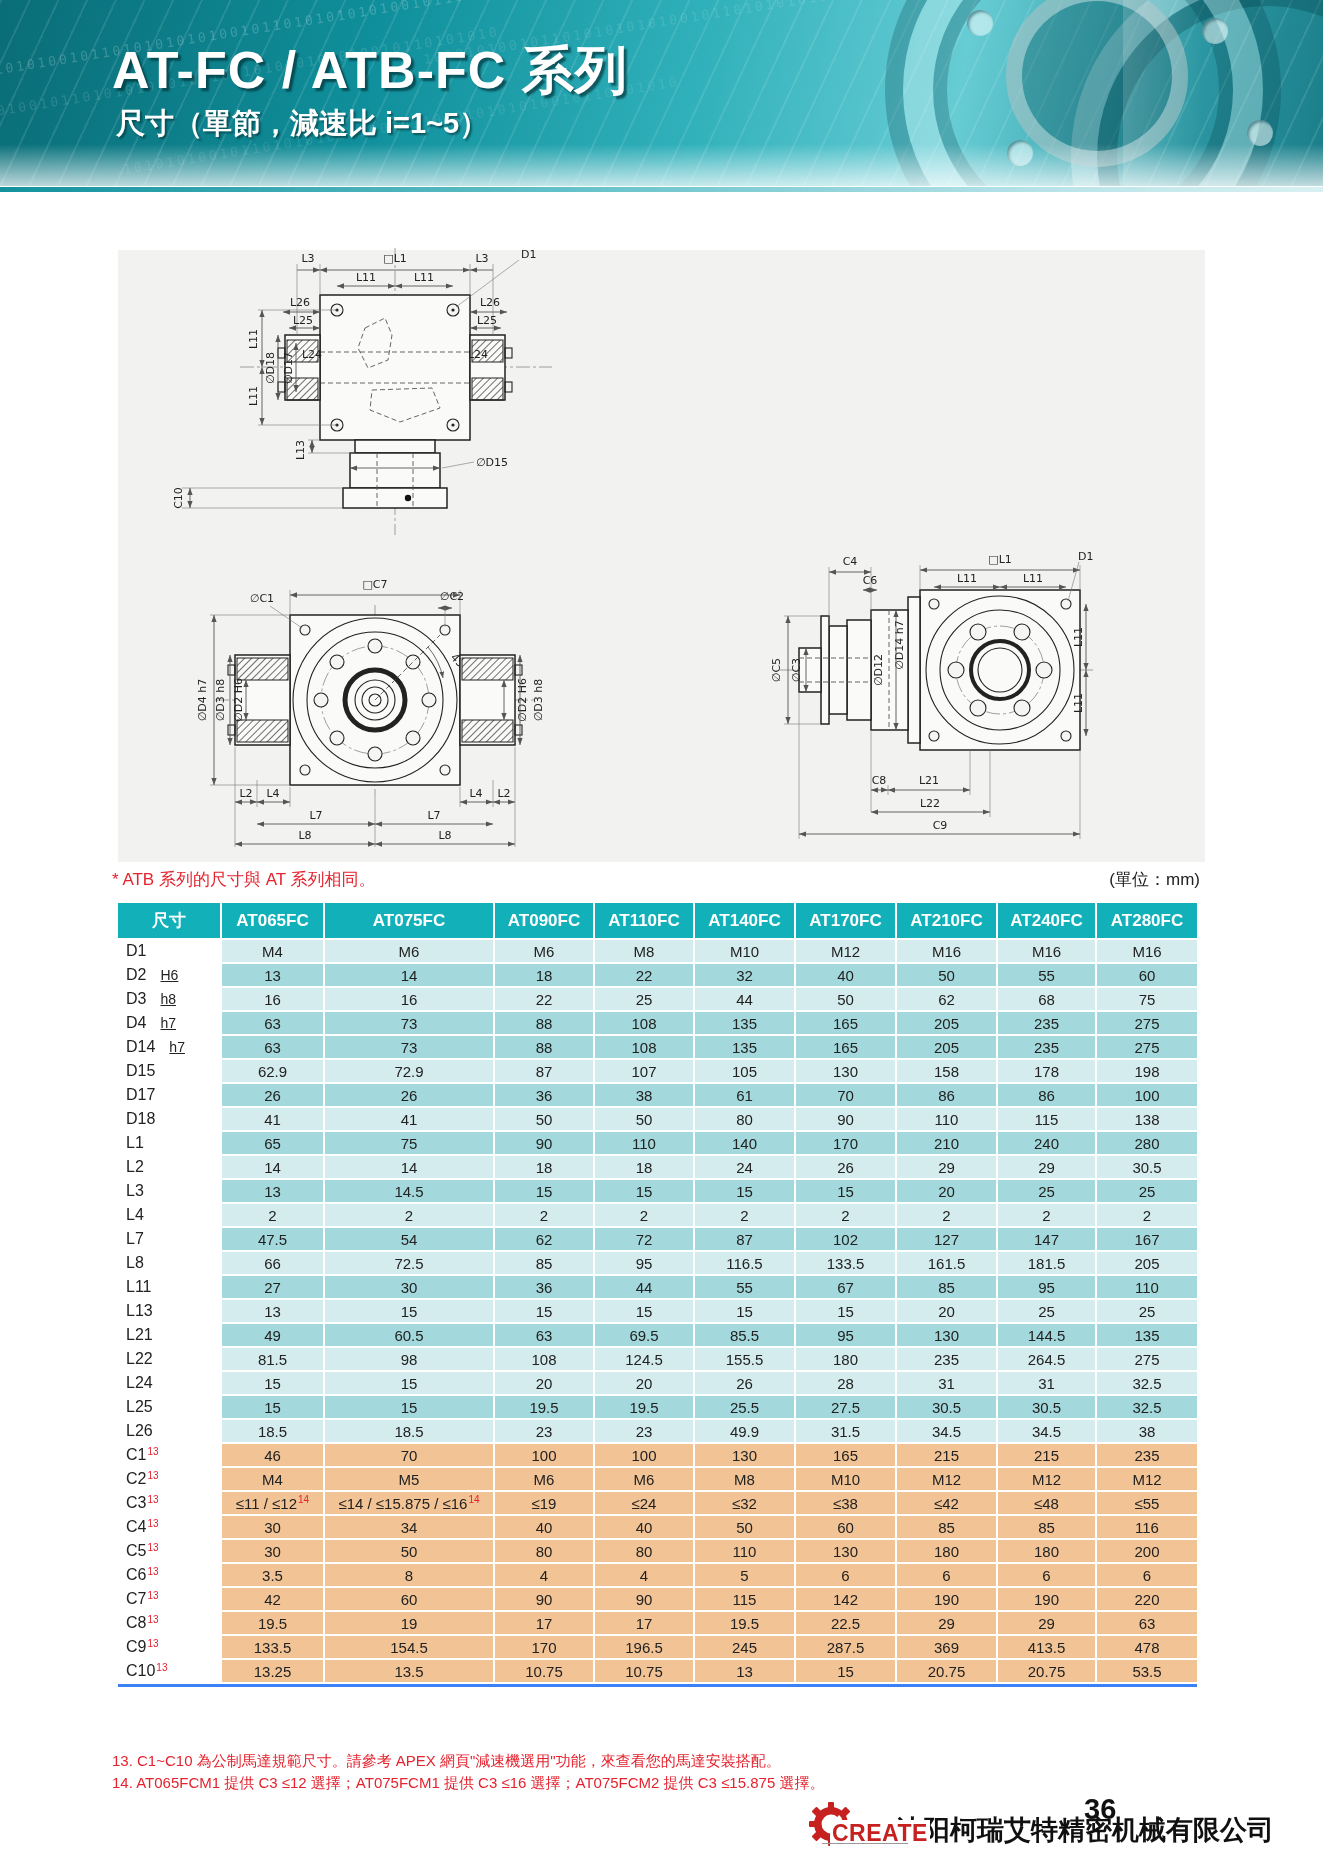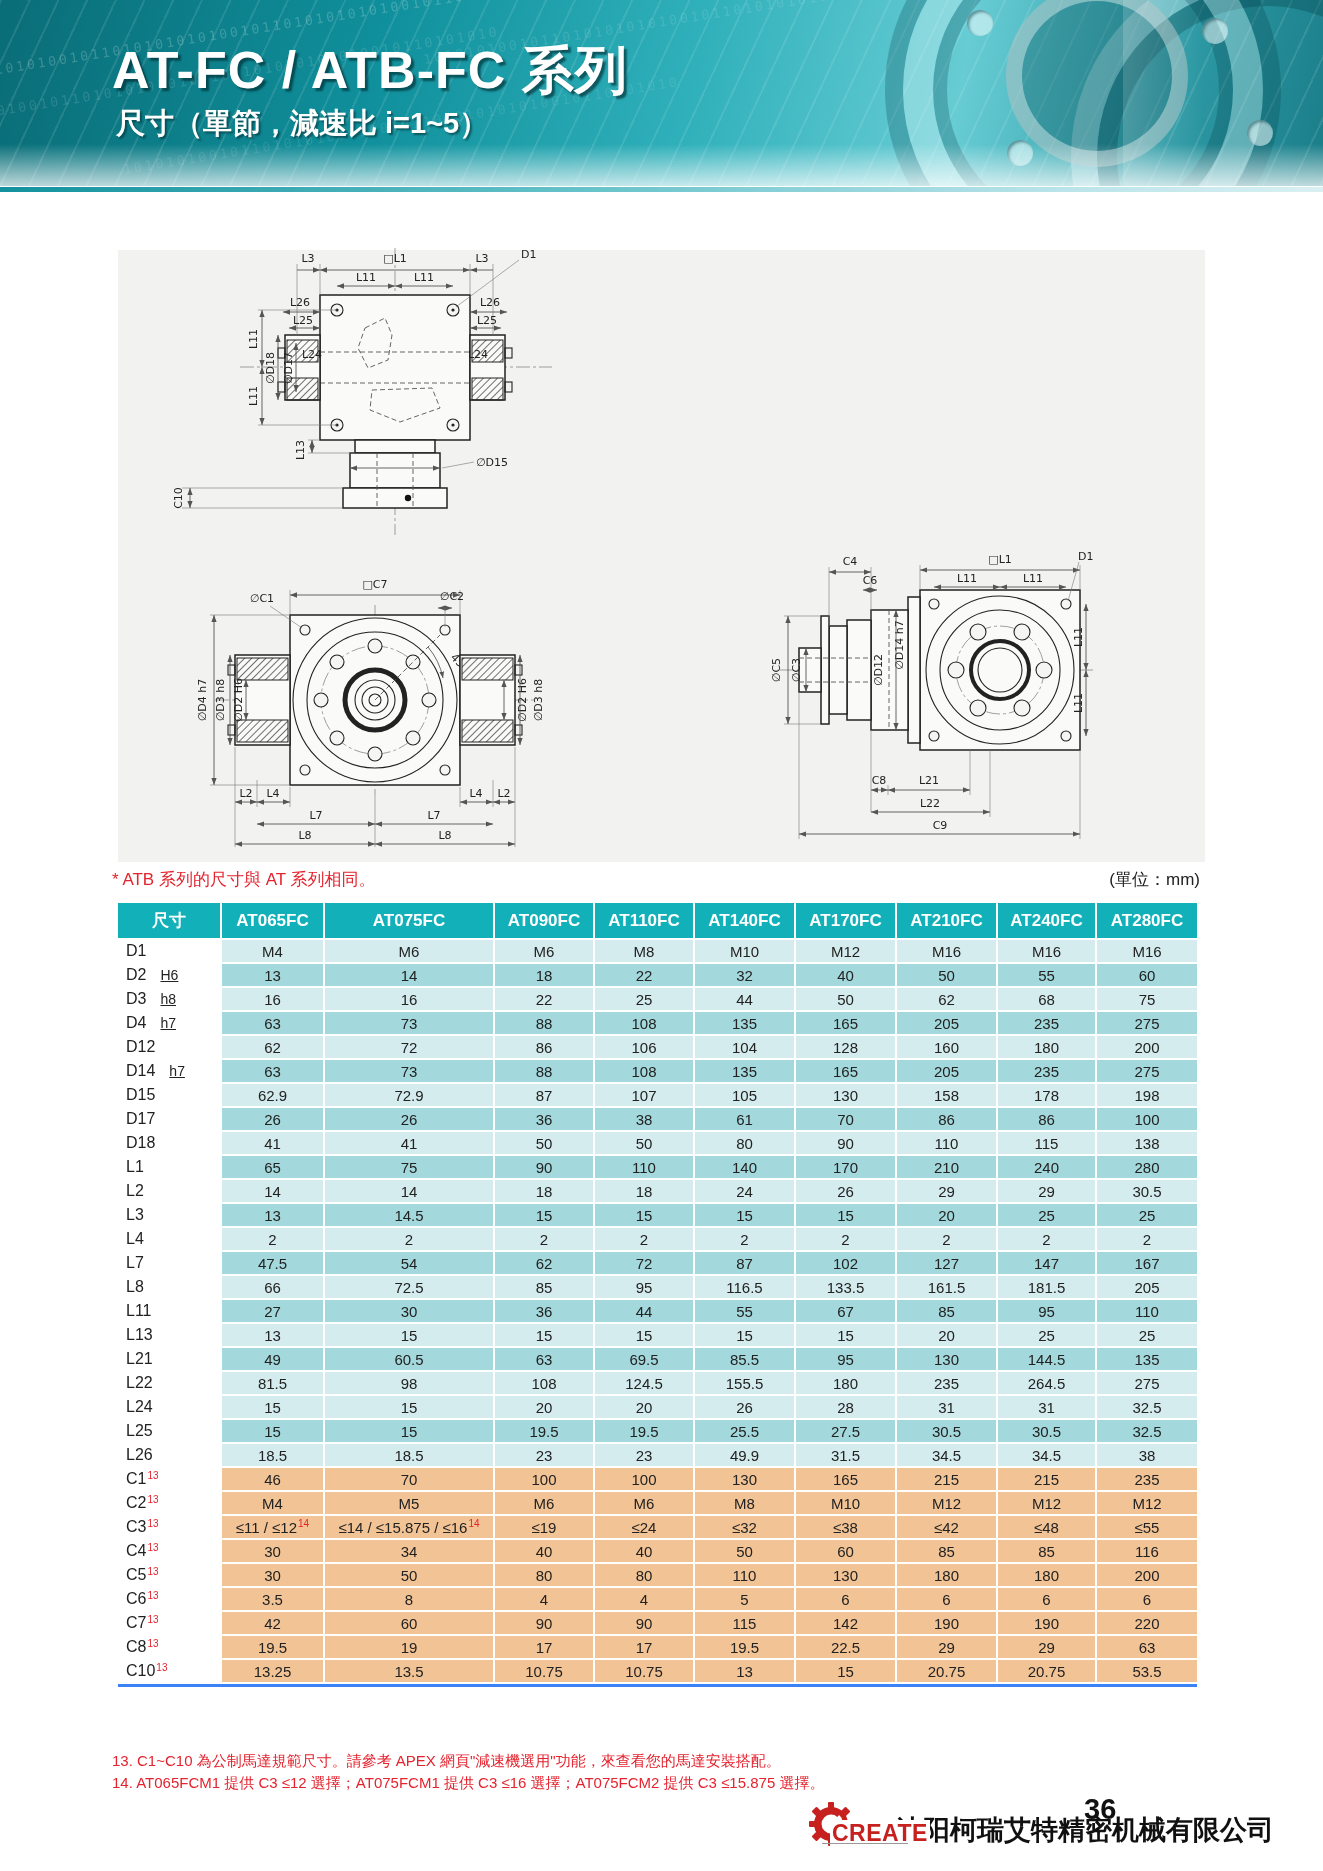--- a/index.html
+++ b/index.html
@@ -458,32 +458,20 @@
           <td>63</td>
           <td>73</td>
           <td>88</td>
           <td>108</td>
           <td>135</td>
           <td>165</td>
           <td>205</td>
           <td>235</td>
           <td>275</td>
         </tr>
-        <tr class="row-light">
-          <td class="lbl"><span>D12</span></td>
-          <td>62</td>
-          <td>72</td>
-          <td>86</td>
-          <td>106</td>
-          <td>104</td>
-          <td>128</td>
-          <td>160</td>
-          <td>180</td>
-          <td>200</td>
-        </tr>
         <tr class="row-dark">
           <td class="lbl"><span>D14</span><span class="sub">h7</span></td>
           <td>63</td>
           <td>73</td>
           <td>88</td>
           <td>108</td>
           <td>135</td>
           <td>165</td>
           <td>205</td>
           <td>235</td>
@@ -769,20 +757,32 @@
           <td class="lbl"><span>C8</span><span class="supred">13</span></td>
           <td>19.5</td>
           <td>19</td>
           <td>17</td>
           <td>17</td>
           <td>19.5</td>
           <td>22.5</td>
           <td>29</td>
           <td>29</td>
           <td>63</td>
+        </tr>
+        <tr class="row-orange">
+          <td class="lbl"><span>C9</span><span class="supred">13</span></td>
+          <td>133.5</td>
+          <td>154.5</td>
+          <td>170</td>
+          <td>196.5</td>
+          <td>245</td>
+          <td>287.5</td>
+          <td>369</td>
+          <td>413.5</td>
+          <td>478</td>
         </tr>
         <tr class="row-orange">
           <td class="lbl"><span>C10</span><span class="supred">13</span></td>
           <td>13.25</td>
           <td>13.5</td>
           <td>10.75</td>
           <td>10.75</td>
           <td>13</td>
           <td>15</td>
           <td>20.75</td>

